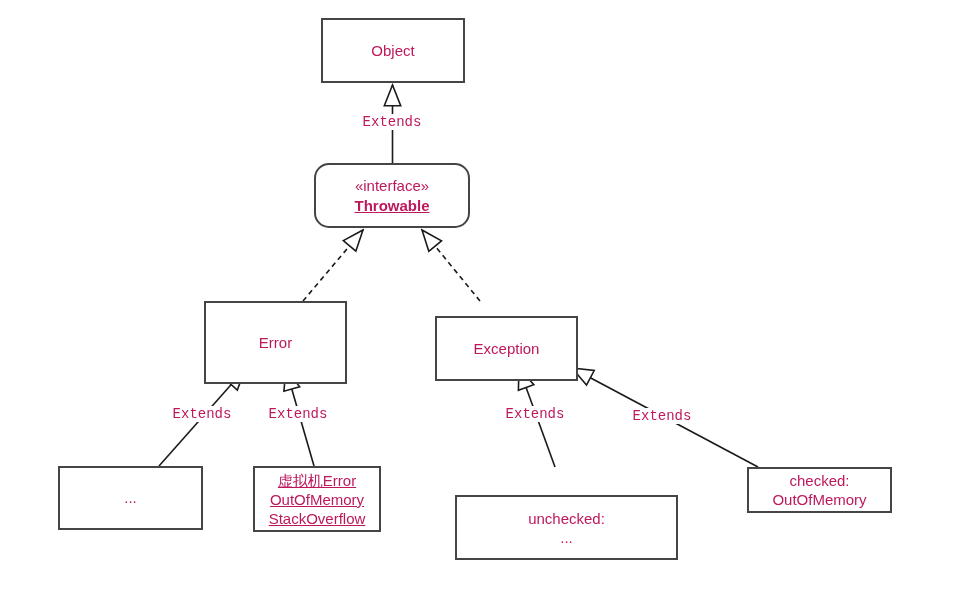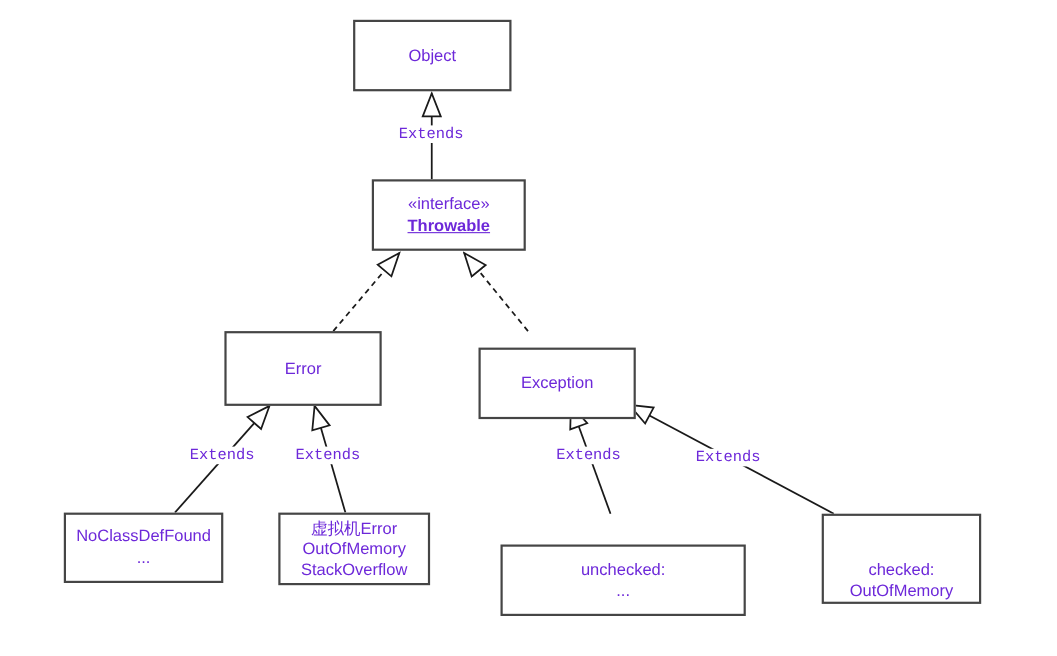--- a/index.html
+++ b/index.html
@@ -6,21 +6,21 @@
     margin: 0;
     padding: 0;
     background: #ffffff;
   }
   .canvas {
     position: relative;
     width: 961px;
     height: 596px;
     background: #ffffff;
     font-family: "Liberation Sans", "DejaVu Sans", sans-serif;
-    color: #6d28d9;
+    color: #be185d;
     overflow: hidden;
   }
   .edges-svg {
     position: absolute;
     left: 0;
     top: 0;
     width: 961px;
     height: 596px;
     z-index: 1;
   }
@@ -34,27 +34,27 @@
     align-items: center;
     justify-content: center;
     text-align: center;
     font-size: 15px;
     line-height: 19px;
     z-index: 2;
   }
   .node .stereotype { font-weight: normal; }
   .node .bold { font-weight: bold; text-decoration: underline; }
   .node-object     { left: 321px; top: 18px;  width: 144px; height: 65px; }
-  .node-throwable  { left: 338px; top: 163px; width: 140px; height: 65px; line-height: 20px; }
-  .node-error      { left: 204px; top: 301px; width: 143px; height: 68px; }
+  .node-throwable  { left: 314px; top: 163px; width: 156px; height: 65px; line-height: 20px; border-radius: 15px; }
+  .node-error      { left: 204px; top: 301px; width: 143px; height: 83px; }
   .node-exception  { left: 435px; top: 316px; width: 143px; height: 65px; }
   .node-noclassdef { left: 58px;  top: 466px; width: 145px; height: 64px; line-height: 20px; }
-  .node-vmerror    { left: 253px; top: 466px; width: 138px; height: 66px; }
+  .node-vmerror    { left: 253px; top: 466px; width: 128px; height: 66px; text-decoration: underline; }
   .node-unchecked  { left: 455px; top: 467px; width: 223px; height: 65px; margin-top: 28px; }
-  .node-checked    { left: 747px; top: 467px; width: 145px; height: 82px; justify-content: flex-end; }
+  .node-checked    { left: 747px; top: 467px; width: 145px; height: 46px; }
   .edge-label {
     position: absolute;
     transform: translate(-50%, -50%);
     background: #ffffff;
     padding: 0 3px;
     font-size: 14px;
     line-height: 16px;
     white-space: nowrap;
     z-index: 3;
     font-family: Liberation Mono, monospace;
@@ -103,21 +103,20 @@
 
   <div class="node node-error">
     <span>Error</span>
   </div>
 
   <div class="node node-exception">
     <span>Exception</span>
   </div>
 
   <div class="node node-noclassdef">
-    <span>NoClassDefFound</span>
     <span>...</span>
   </div>
 
   <div class="node node-vmerror">
     <span>虚拟机Error</span>
     <span>OutOfMemory</span>
     <span>StackOverflow</span>
   </div>
 
   <div class="node node-unchecked">

